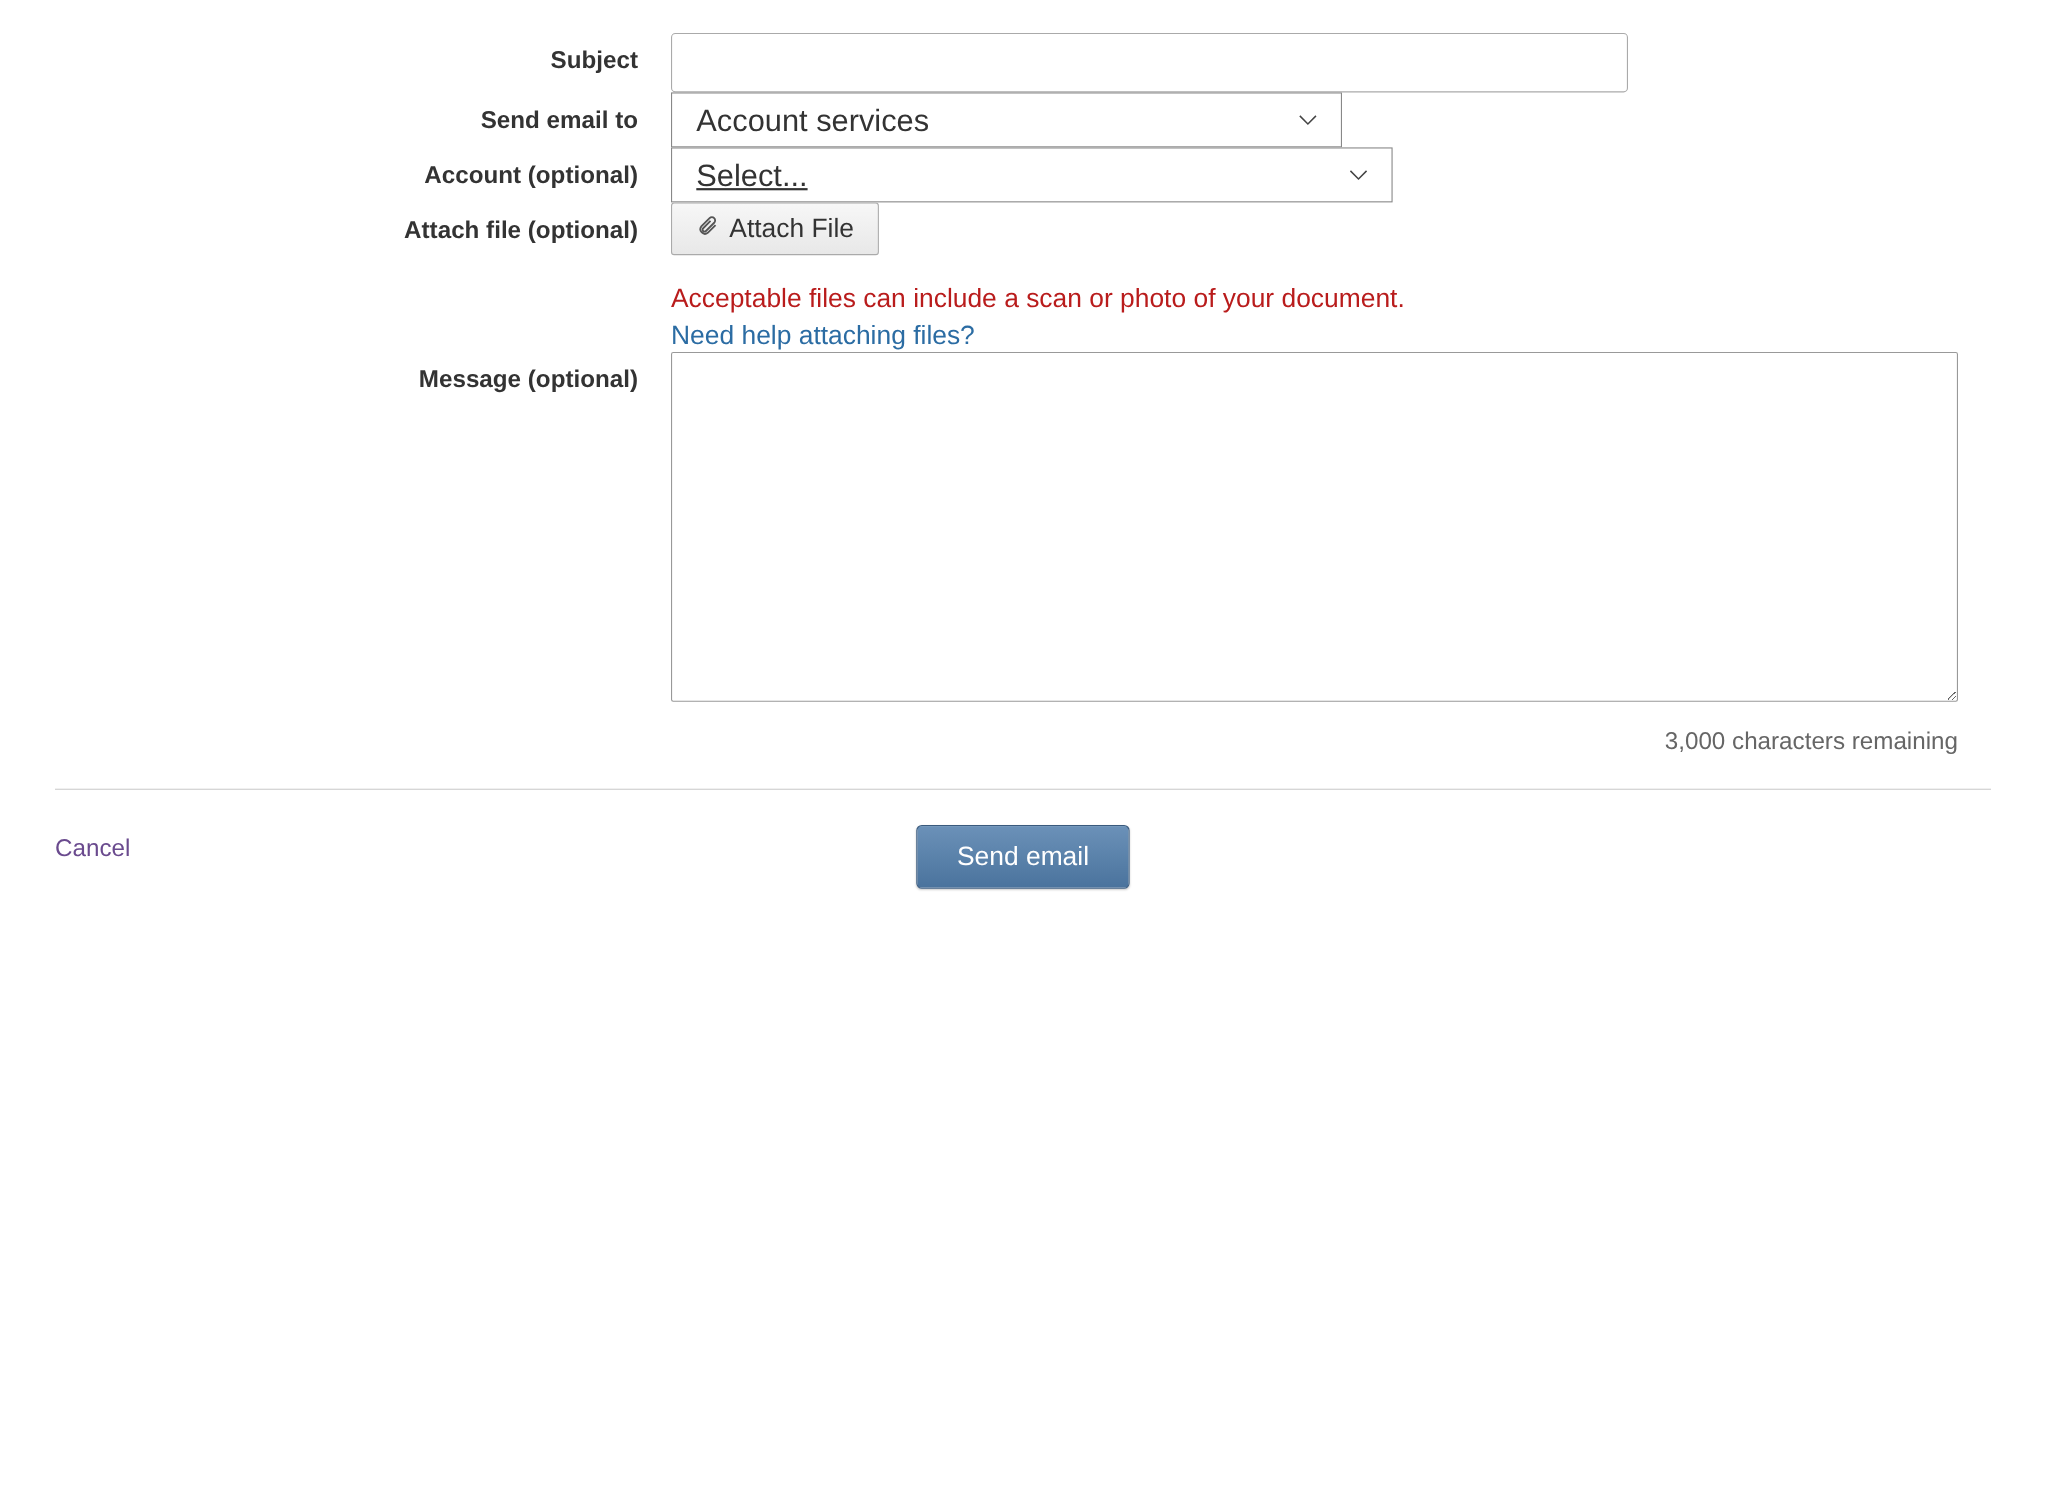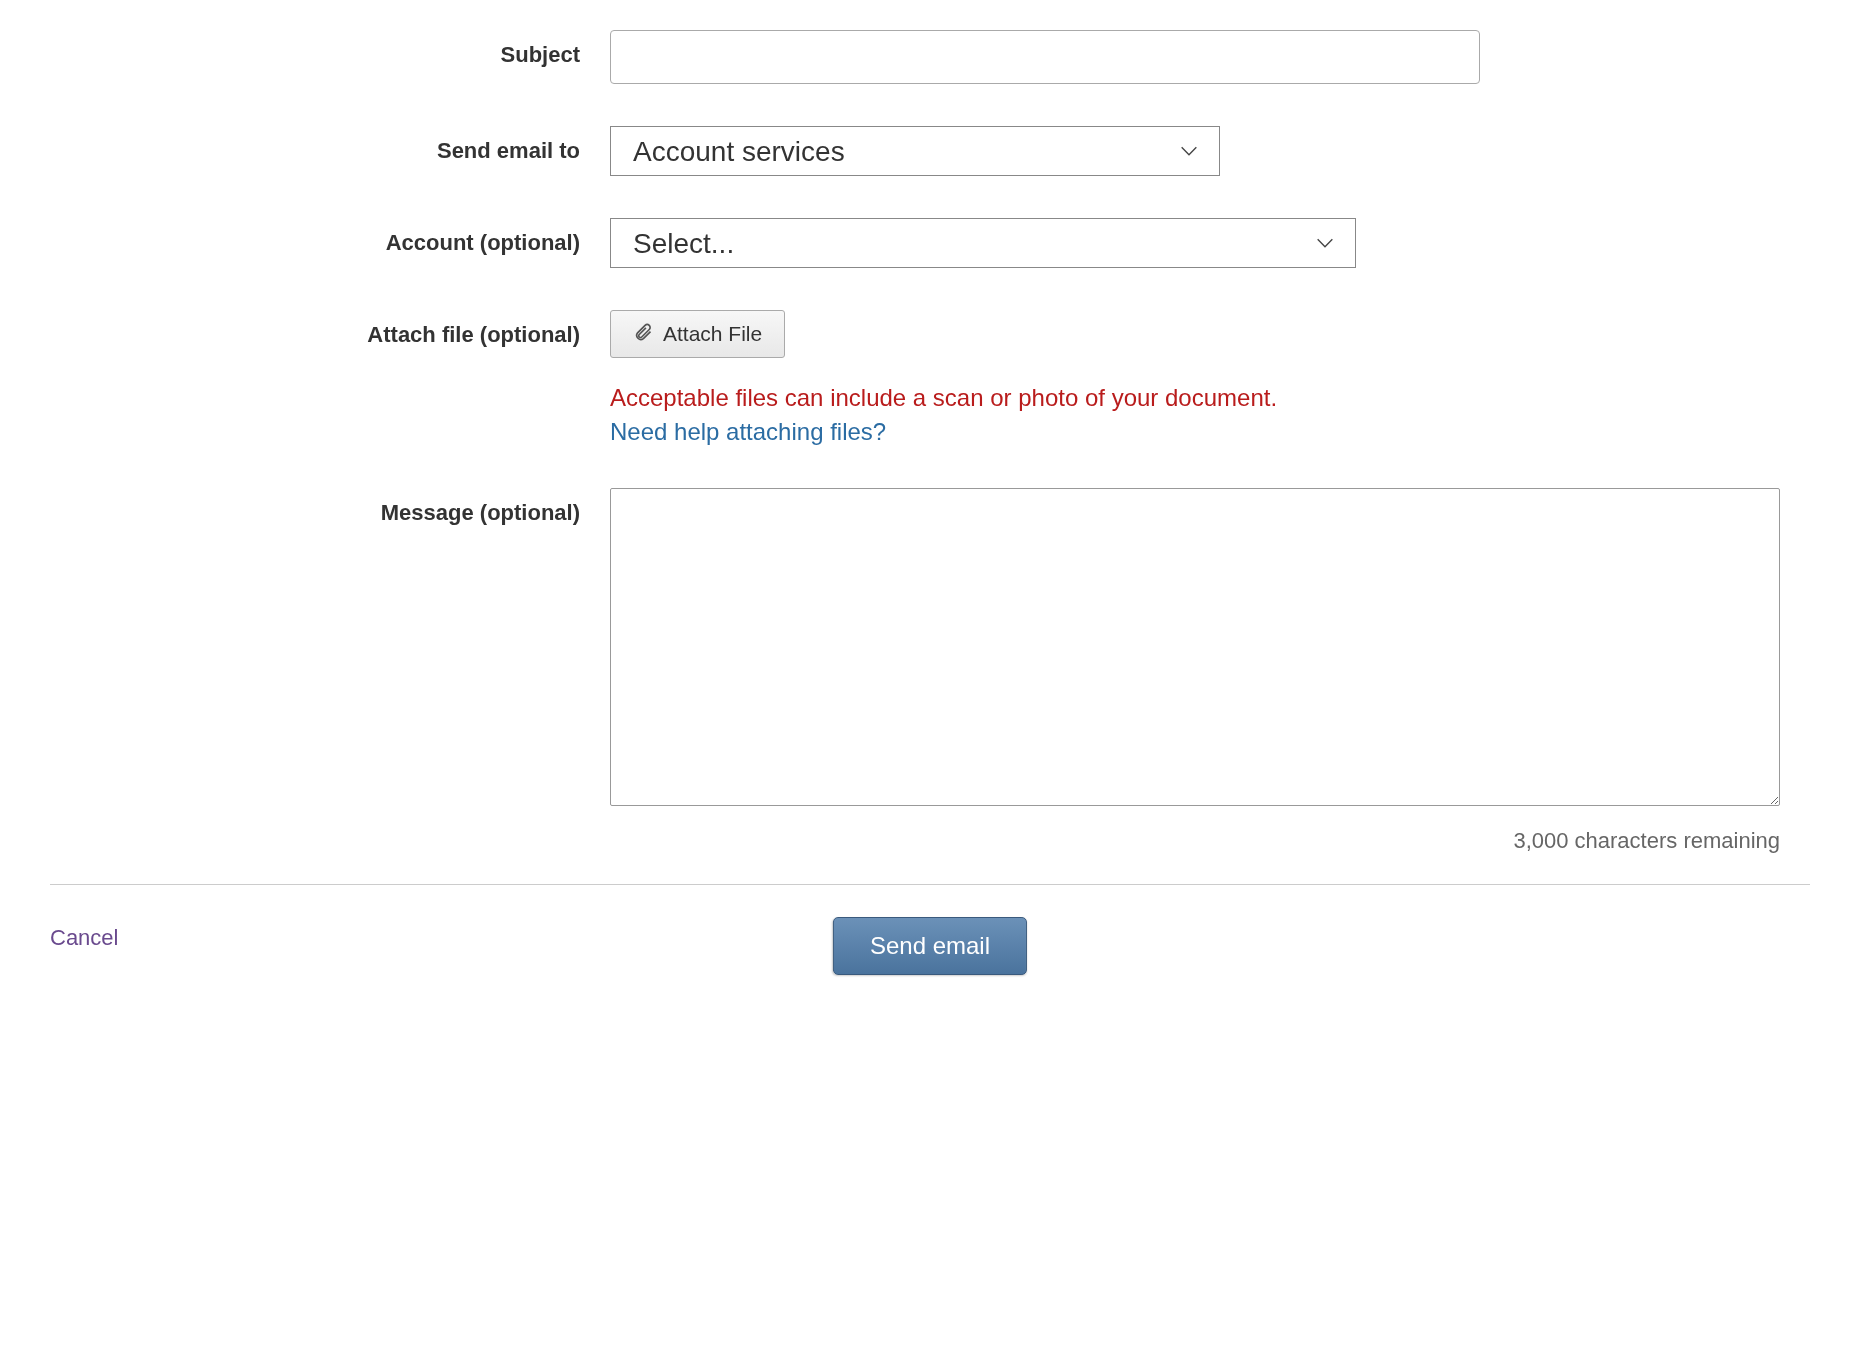--- a/index.html
+++ b/index.html
@@ -19,21 +19,20 @@
       color: #333;
       margin-bottom: 50px;
       letter-spacing: -0.5px;
     }
     .form-container {
       max-width: 1760px;
     }
     .form-row {
       display: flex;
       align-items: flex-start;
-      margin-bottom: 42px;
     }
     .form-label {
       width: 560px;
       text-align: right;
       padding-right: 30px;
       padding-top: 12px;
       font-size: 22px;
       font-weight: 700;
       color: #333;
     }
@@ -47,21 +46,21 @@
       border-radius: 4px;
       font-size: 22px;
       padding: 0 18px;
       background: #fff;
     }
     .select-wrap {
       position: relative;
       display: inline-block;
     }
     .select-wrap.narrow { width: 610px; }
-    .select-wrap.wide { width: 746px; }
+    .select-wrap.wide { width: 656px; text-decoration: underline; }
     .select-input {
       width: 100%;
       height: 50px;
       border: 1px solid #888;
       font-size: 28px;
       padding: 0 50px 0 22px;
       background: #fff;
       appearance: none;
       -webkit-appearance: none;
       cursor: pointer;
@@ -86,21 +85,21 @@
     }
     .attach-button {
       display: inline-flex;
       align-items: center;
       gap: 10px;
       height: 48px;
       padding: 0 22px;
       background: linear-gradient(#f7f7f7, #e8e8e8);
       border: 1px solid #aaa;
       border-radius: 3px;
-      font-size: 21px;
+      font-size: 24px;
       color: #333;
       cursor: pointer;
     }
     .attach-button svg {
       width: 20px;
       height: 22px;
       stroke: #555;
       stroke-width: 2;
       fill: none;
     }

